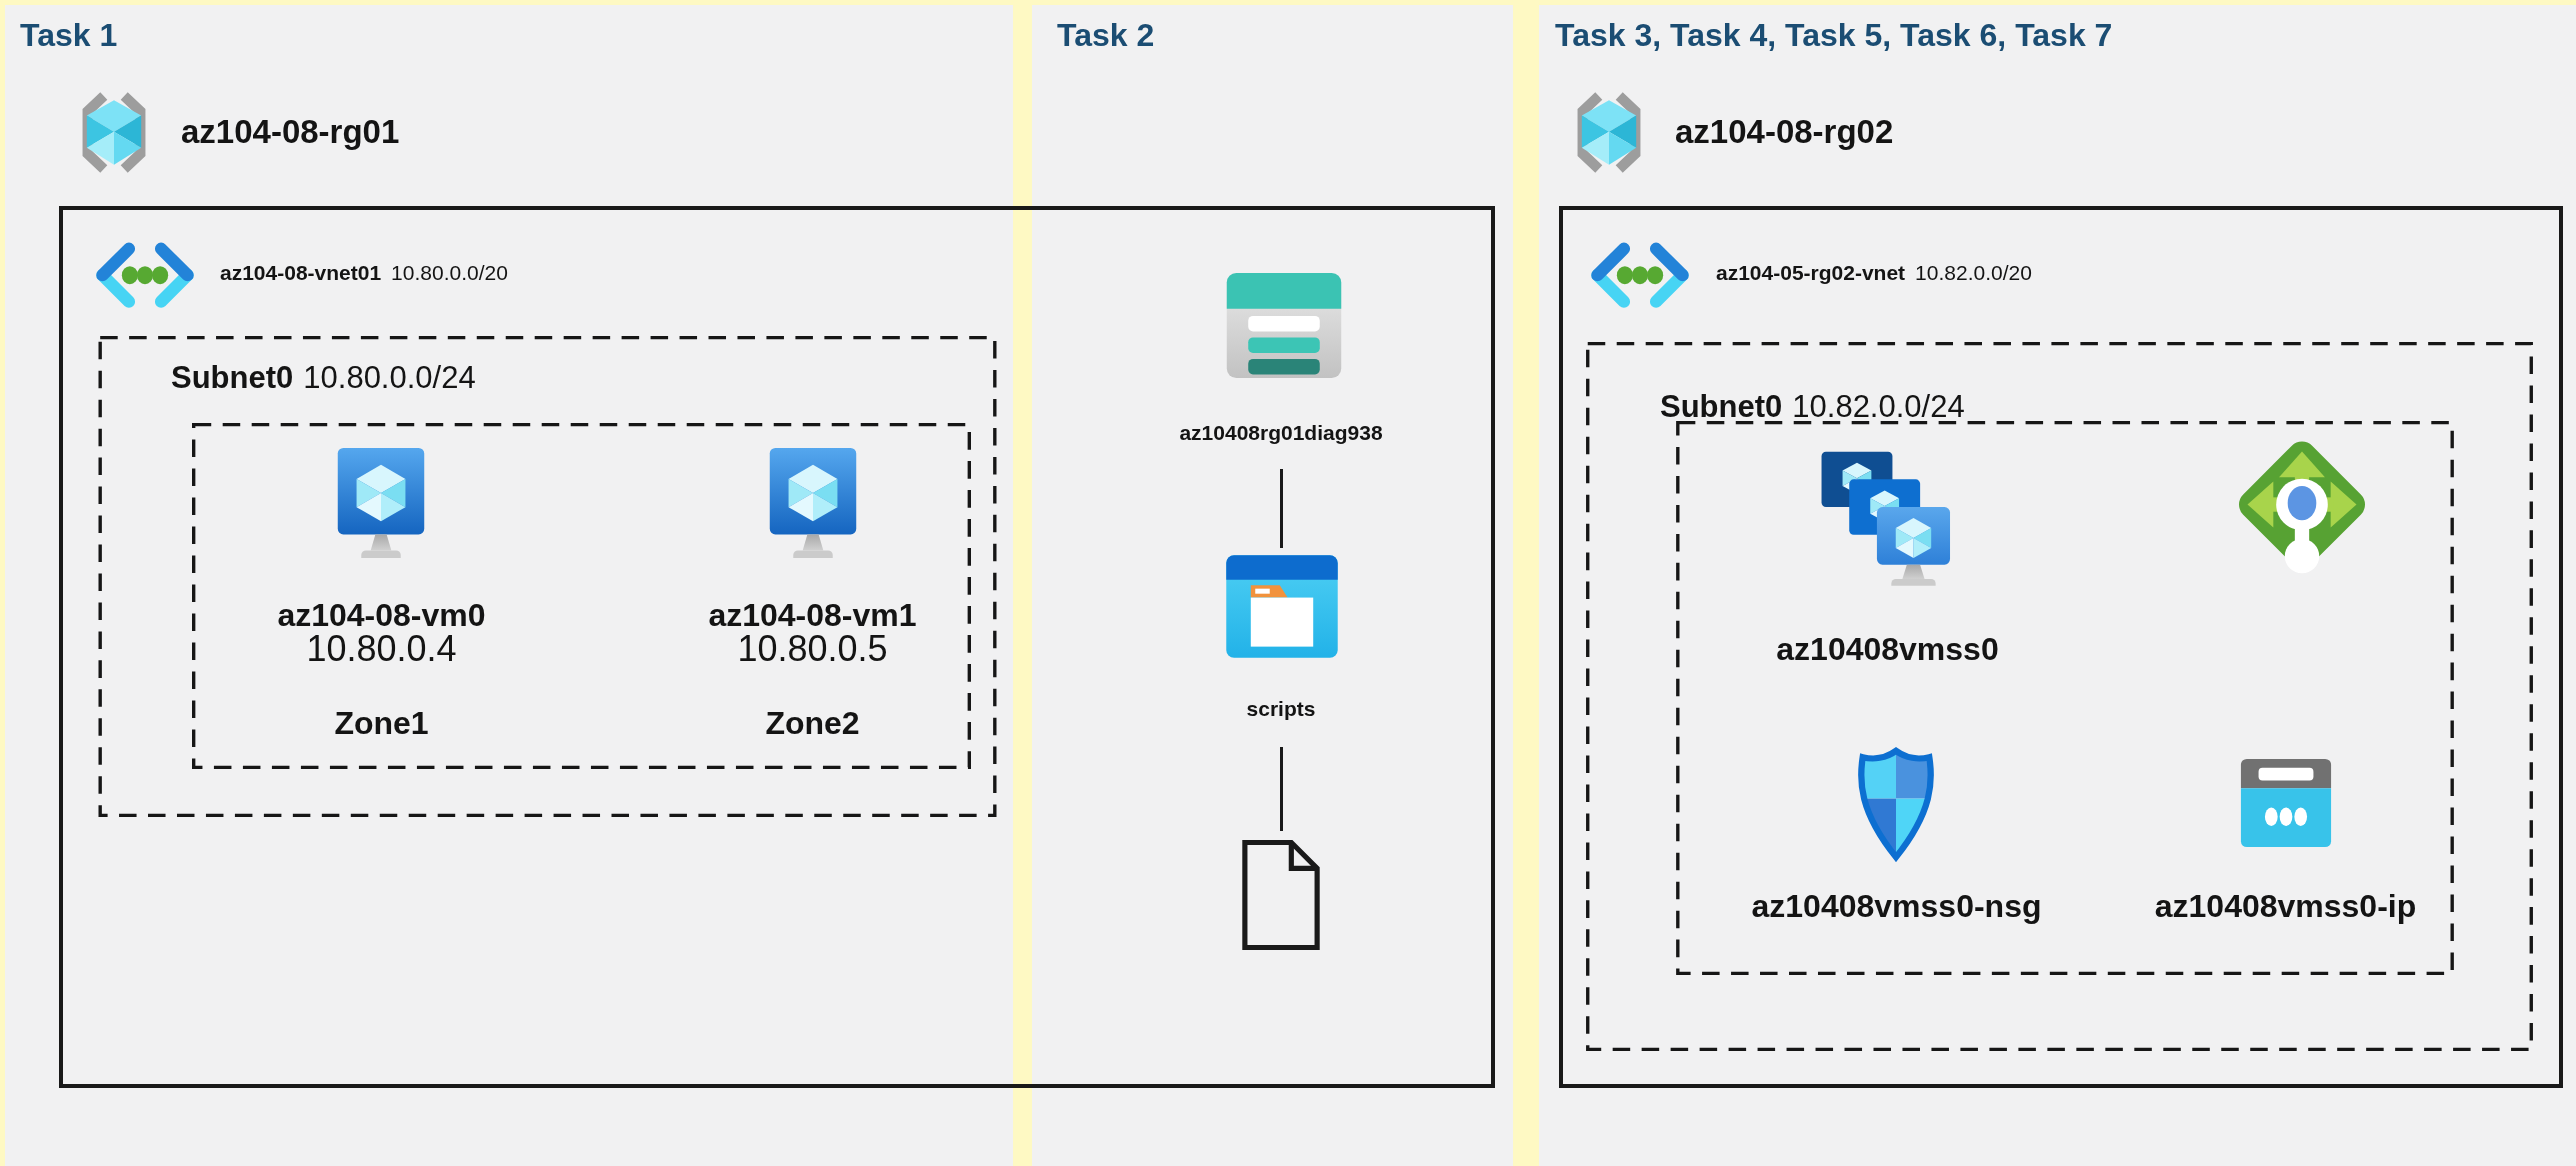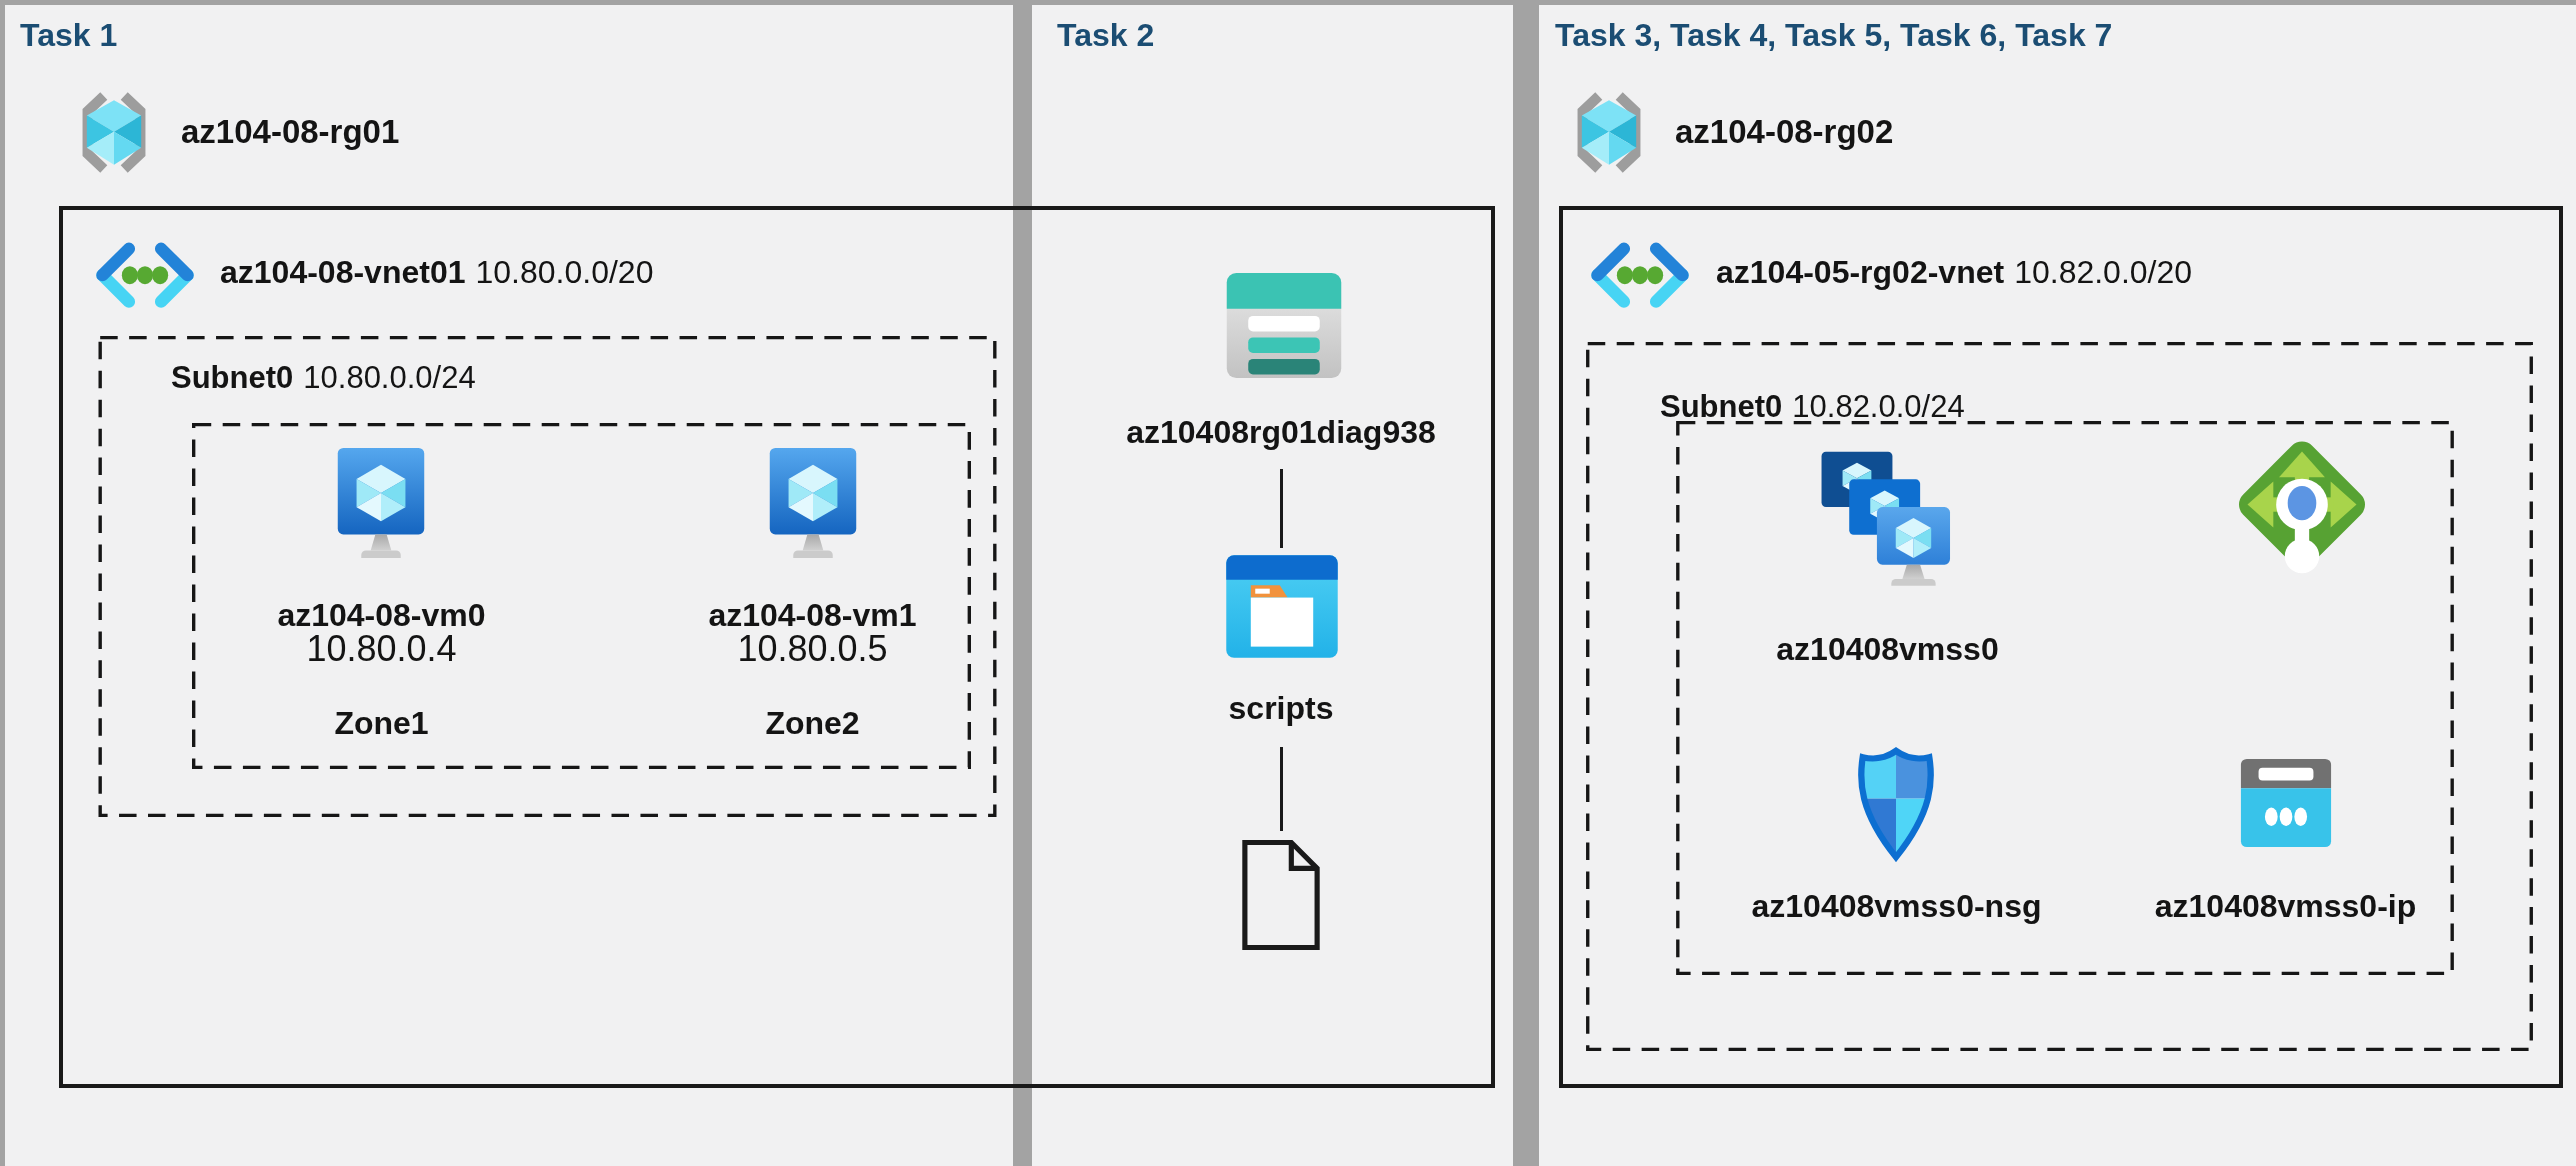--- a/index.html
+++ b/index.html
@@ -1,23 +1,23 @@
 <!DOCTYPE html>
 <html style="font-size:10.8px"><head>
 <meta charset="utf-8">
 <style>
   html,body{margin:0;padding:0;background:#ffffff;}
-  #canvas{position:relative;width:2576px;height:1166px;background:#a3a3a3;overflow:hidden;
+  #canvas{position:relative;width:2576px;height:1166px;background:#fef9c3;overflow:hidden;
           font-family:"Liberation Sans",sans-serif;}
   .panel{position:absolute;top:5.4px;height:1161px;background:#f1f1f2;}
   .title{position:absolute;font-size:32px;font-weight:700;color:#1b4d73;white-space:nowrap;line-height:38px;}
   .resbox{position:absolute;border:4.7px solid #191919;box-sizing:border-box;background:transparent;}
   .dash{position:absolute;}
   .lbl{position:absolute;color:#141414;white-space:nowrap;}
-  .name{font-size:32px;font-weight:700;line-height:39px;}
+  .name{font-size:21px;font-weight:700;line-height:39px;}
   .row-name{font-size:33px;font-weight:700;line-height:40px;}
   .cidr{font-weight:400;margin-left:10px;}
   .sub{font-size:31px;font-weight:700;line-height:36px;}
   .ctr{text-align:center;}
   .res-name{font-size:32px;font-weight:700;line-height:38px;}
   .res-ip{font-size:36px;font-weight:400;line-height:35px;}
   .conn{position:absolute;width:3.4px;background:#1a1a1a;}
   .icon{position:absolute;}
 </style>
 </head>

